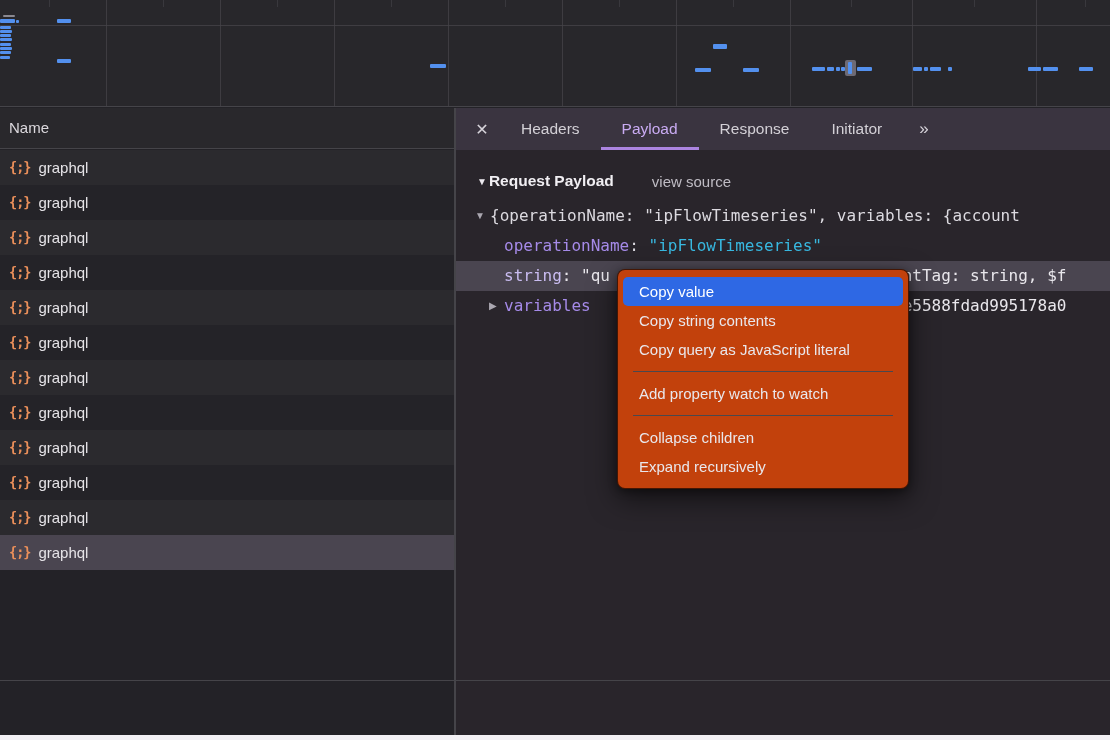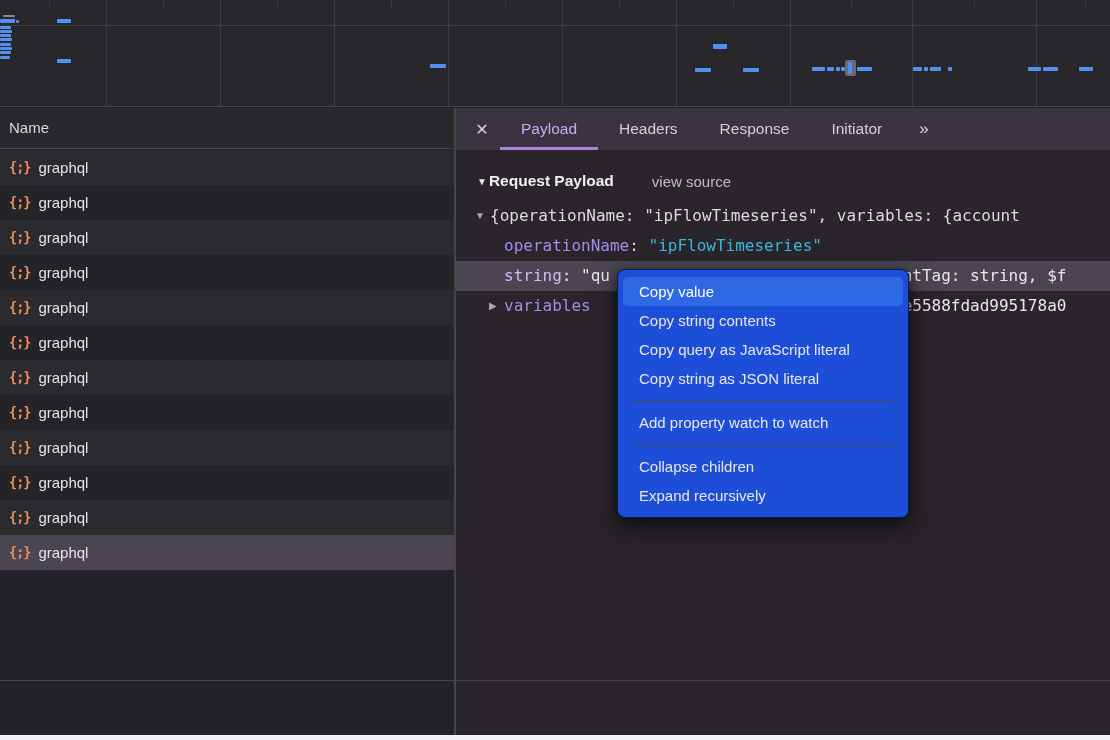--- a/index.html
+++ b/index.html
@@ -97,21 +97,21 @@
   .seg-white  { color:#e9e7ec; }
   .frag-right { position:absolute; left:437px; top:0; color:#e9e7ec; }
 
   
   .footer-line { position:absolute; left:0; top:680px; width:1110px; height:1px; background:var(--grid-line,#454449); }
   .bottom-strip { position:absolute; left:0; top:735px; width:1110px; height:5px; background:#f3f1f5; }
 
   
   .context-menu {
     position:absolute; left:617px; top:269px; width:292px;
-    background:#1d4ed8; border:1px solid rgba(0,0,0,.65); border-radius:8px;
+    background:#c2410c; border:1px solid rgba(0,0,0,.65); border-radius:8px;
     box-shadow:0 10px 28px rgba(0,0,0,.55), 0 2px 8px rgba(0,0,0,.4);
     padding:7px 0; z-index:50;
   }
   .menu-item {
     height:29px; line-height:29px; padding-left:21px;
     color:#e9e7ec; font-size:15px; cursor:pointer;
   }
   .menu-item.highlighted {
     margin:0 5px; padding-left:16px; border-radius:5px;
     background:var(--accent-blue,#2e68e4); color:#ffffff;
@@ -227,22 +227,22 @@
       <span class="req-icon">{;}</span>
       <span class="req-label">graphql</span>
     </div>
   </div>
 
 <div class="v-divider"></div>
 
 <div class="right-panel">
   <div class="tab-bar" id="tab-bar">
       <div class="tab-close">✕</div>
+      <div class="tab">Headers</div>
       <div class="tab active">Payload</div>
-      <div class="tab">Headers</div>
       <div class="tab">Response</div>
       <div class="tab">Initiator</div>
       <div class="tab-overflow">»</div>
     </div>
   <div class="payload-view">
     <div class="payload-header">
       <span class="payload-caret">▼</span>
       <span class="payload-title">Request Payload</span>
       <span class="view-source">view source</span>
     </div>
@@ -255,19 +255,18 @@
   </div>
 </div>
 
 <div class="footer-line"></div>
 <div class="bottom-strip"></div>
 
 <div class="context-menu" id="context-menu">
     <div class="menu-item highlighted">Copy value</div>
     <div class="menu-item">Copy string contents</div>
     <div class="menu-item">Copy query as JavaScript literal</div>
-    <div class="menu-item">Copy string as JSON literal</div>
     <div class="menu-sep"></div>
     <div class="menu-item">Add property watch to watch</div>
     <div class="menu-sep"></div>
     <div class="menu-item">Collapse children</div>
     <div class="menu-item">Expand recursively</div>
   </div>
 
 </body></html>

